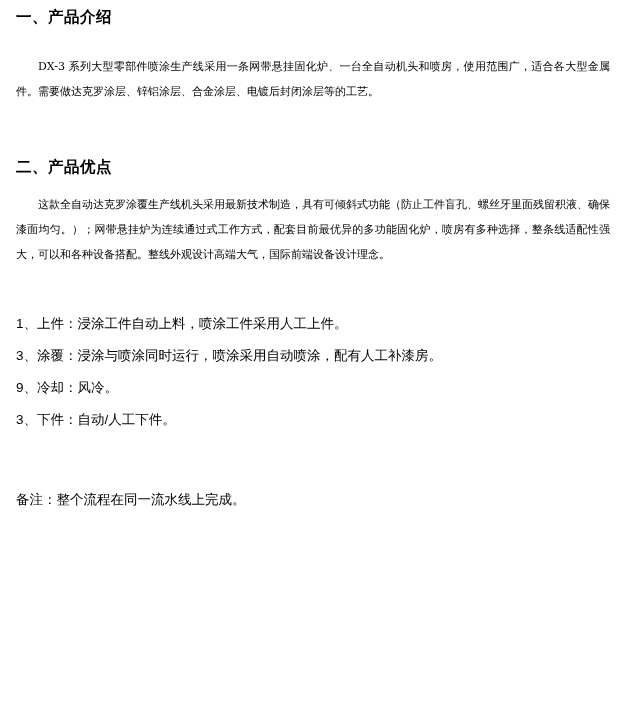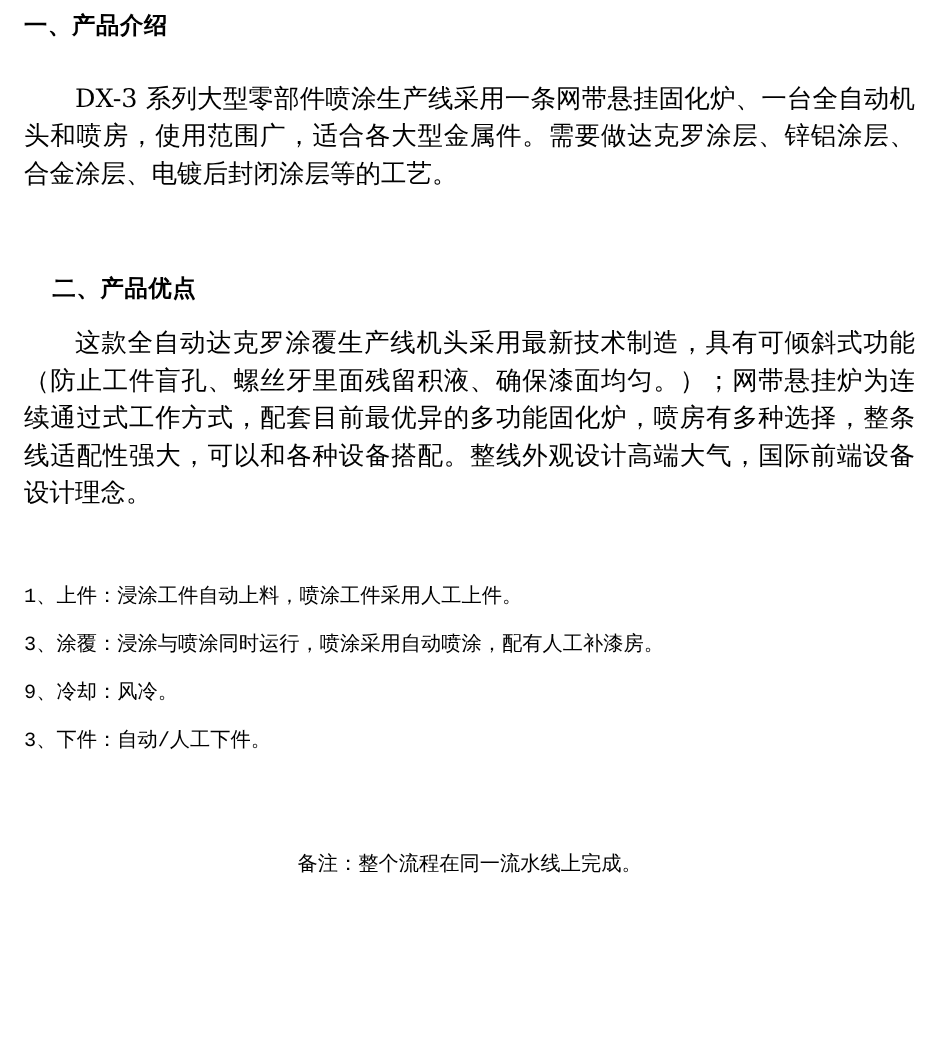--- a/index.html
+++ b/index.html
@@ -24,48 +24,47 @@
   .section-heading {
     font-family: "DejaVu Sans", "Liberation Sans", sans-serif;
     font-weight: bold;
     font-size: 15.5px;
     line-height: 22px;
     letter-spacing: 0.5px;
     margin: 0;
   }
   .body-text {
     font-family: "DejaVu Serif", "Liberation Serif", serif;
-    font-size: 17px;
+    font-size: 11px;
     line-height: 25px;
     text-align: justify;
     text-justify: inter-ideograph;
     text-indent: 2em;
     margin: 0;
   }
   .list-item {
-    font-family: Liberation Mono, monospace;
+    font-family: Liberation Sans, sans-serif;
     font-size: 13.5px;
     line-height: 25px;
     margin: 0;
     text-indent: 0;
   }
   .spacer-lg { height: 52px; }
   .spacer-md { height: 30px; }
   .spacer-sm { height: 14px; }
   .spacer-note { height: 56px; }
   .note {
-    font-family: Liberation Serif, serif;
+    font-family: Liberation Mono, monospace;
     font-size: 13.5px;
     line-height: 25px;
     margin: 0;
-    text-align: center;
   }
   .heading-1 { margin-top: 0; }
   .intro-para { margin-top: 12px; }
-  .hdr2-block { margin-top: 0; margin-left: 19px; }
+  .hdr2-block { margin-top: 0; }
   .list-block .list-item + .list-item { margin-top: 7px; }
 </style>
 </head>
 <body>
 
 <div class="page">
 
   <h2 class="section-heading heading-1">一、产品介绍</h2>
 
   <div class="spacer-sm"></div>

